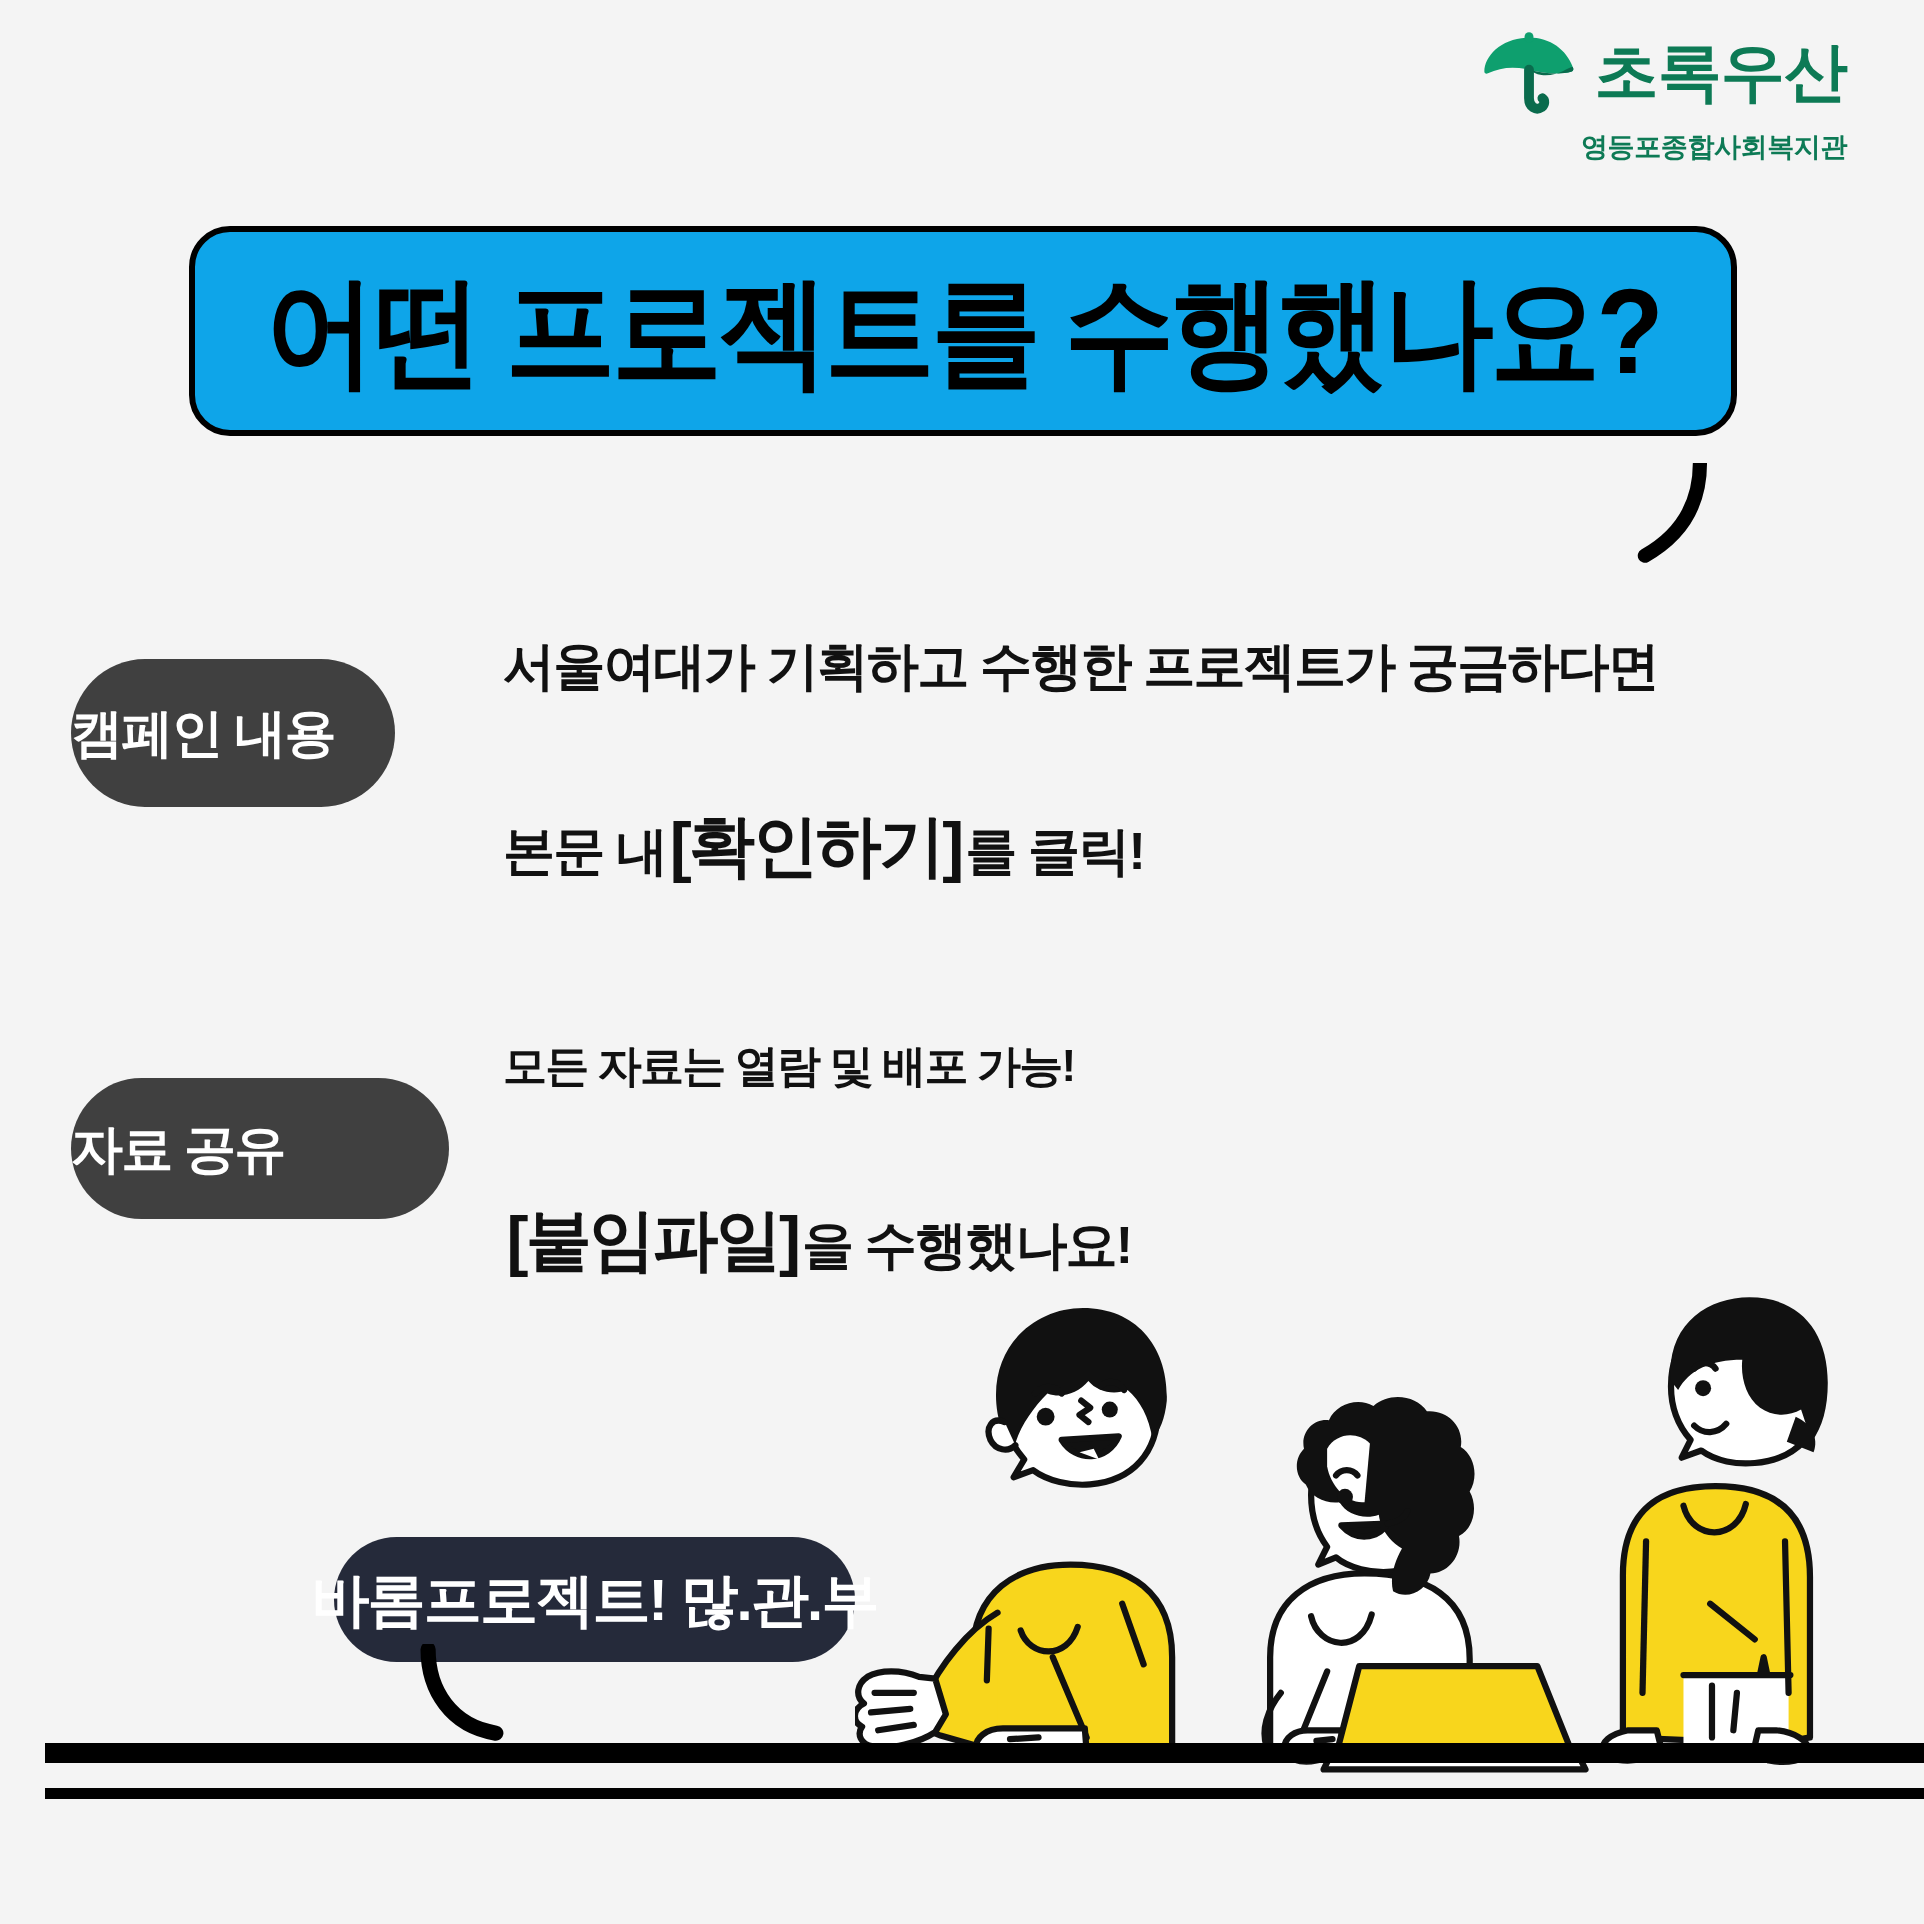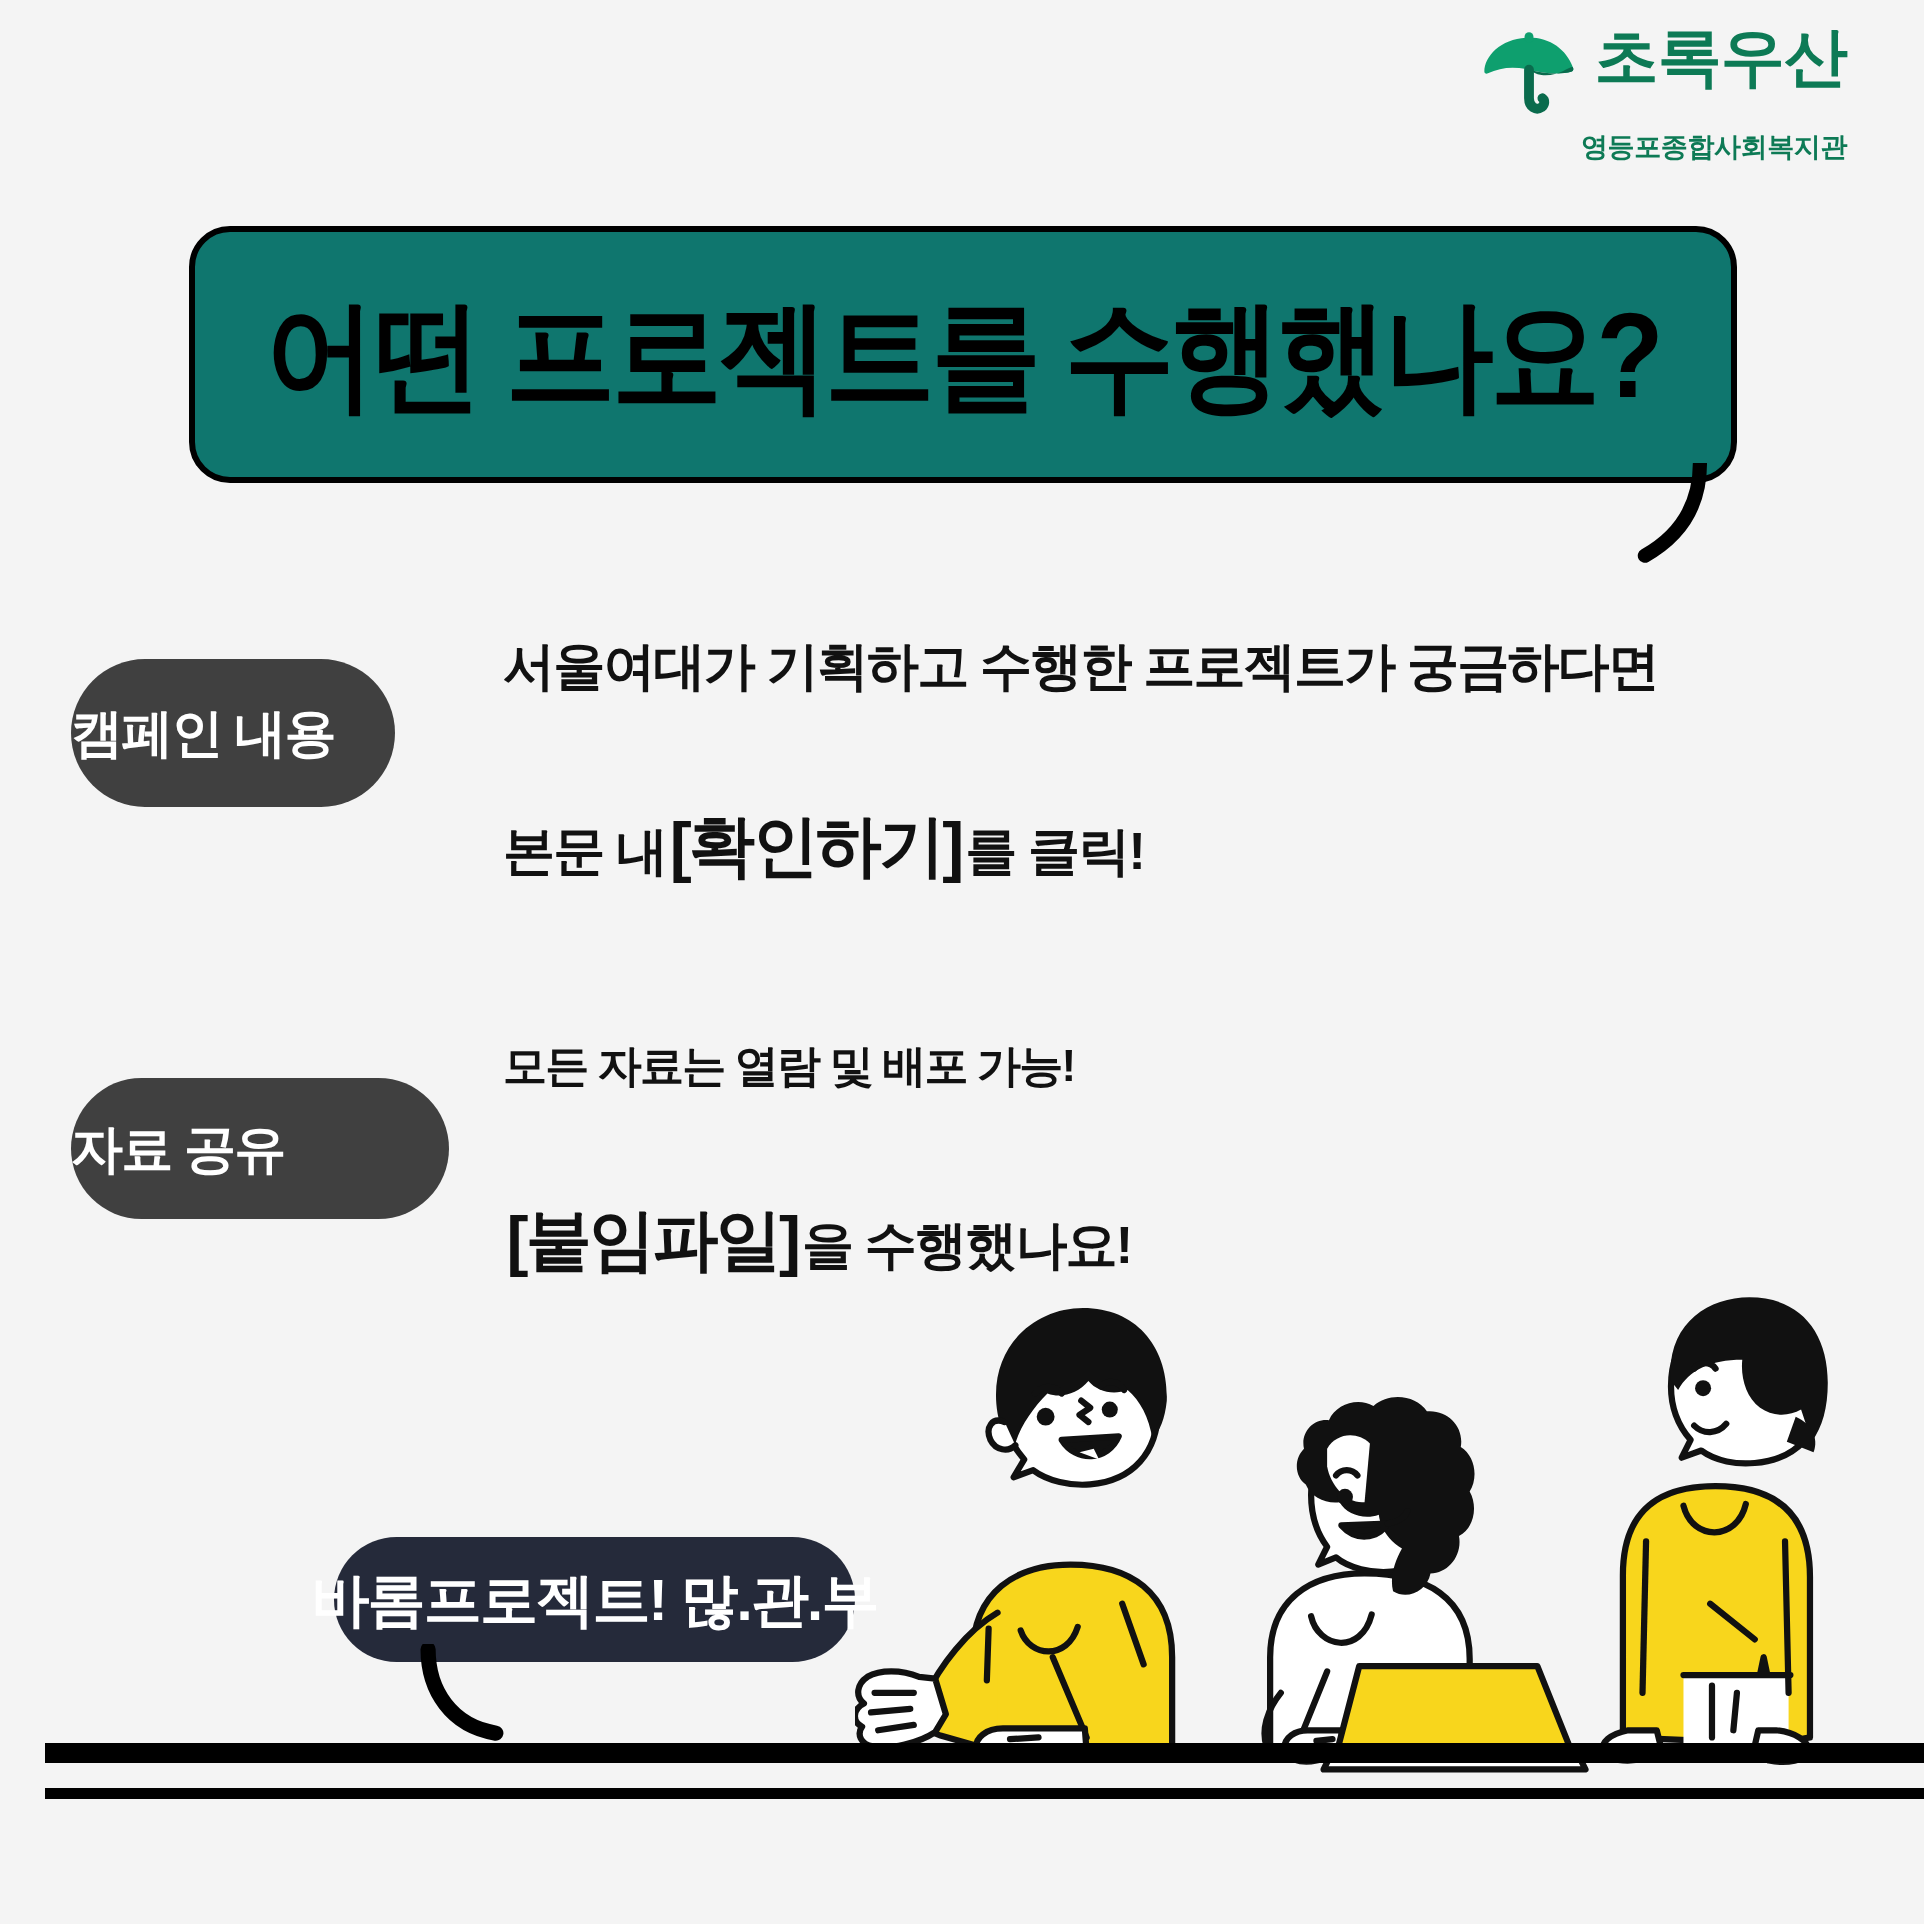--- a/index.html
+++ b/index.html
@@ -8,35 +8,35 @@
     background:#F4F4F4;
     font-family:"Liberation Sans","DejaVu Sans",sans-serif;
     overflow:hidden;
     position:relative;
     -webkit-font-smoothing:antialiased;
   }
   .card{position:absolute;inset:0;background:#F4F4F4;}
 
   
   .logo{position:absolute;top:25px;right:78px;display:flex;flex-direction:column;align-items:flex-end;}
-  .logo-row{display:flex;align-items:flex-start;gap:16px;}
+  .logo-row{display:flex;align-items:center;gap:16px;}
   .logo-mark{width:100px;height:93px;display:block;}
   .logo-word{
     font-size:64px;font-weight:700;letter-spacing:-0.9px;
     color:#0D7A55;line-height:1;white-space:nowrap;
   }
   .logo-sub{
     margin-top:10.7px;font-size:27px;font-weight:700;letter-spacing:-0.4px;
     color:#0D7A55;white-space:nowrap;
   }
 
   
   .title-bubble{
-    position:absolute;left:189px;top:226px;width:1548px;height:257px;
-    background:#0f766e;border:6.2px solid #000;border-radius:41px;
+    position:absolute;left:189px;top:226px;width:1548px;height:210px;
+    background:#0ea5e9;border:6.2px solid #000;border-radius:41px;
     display:flex;align-items:center;justify-content:center;
     box-sizing:border-box;
   }
   .title-text{
     font-size:110px;font-weight:900;color:#000;letter-spacing:-3.6px;
     white-space:nowrap;line-height:1;transform:scaleY(1.1);
   }
   .bubble-tail{position:absolute;left:1604px;top:463px;width:151px;height:125px;}
 
   

